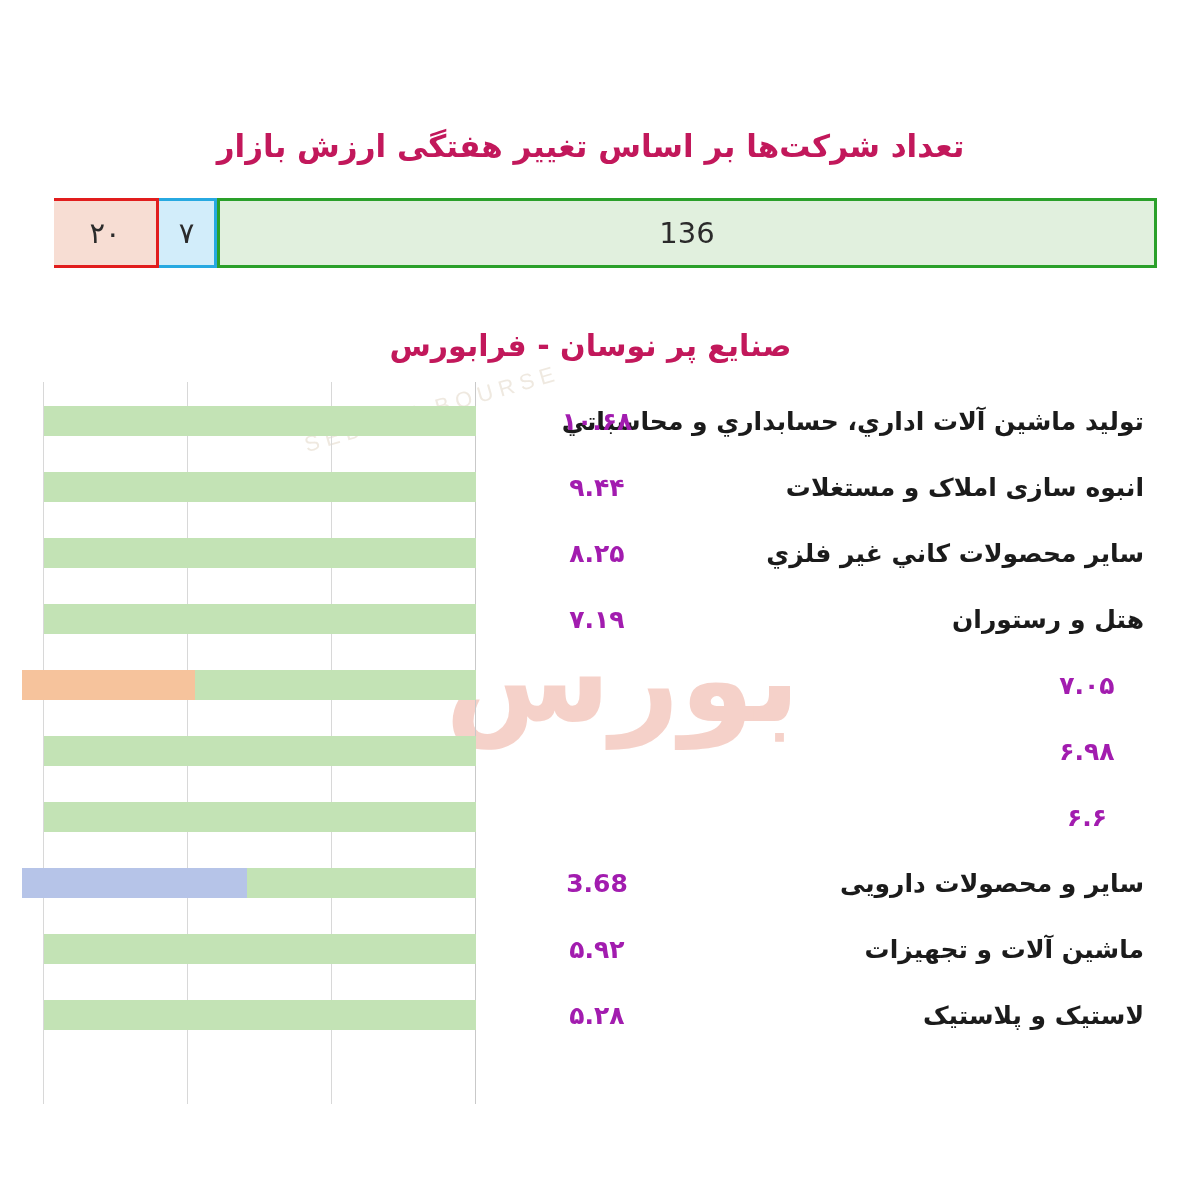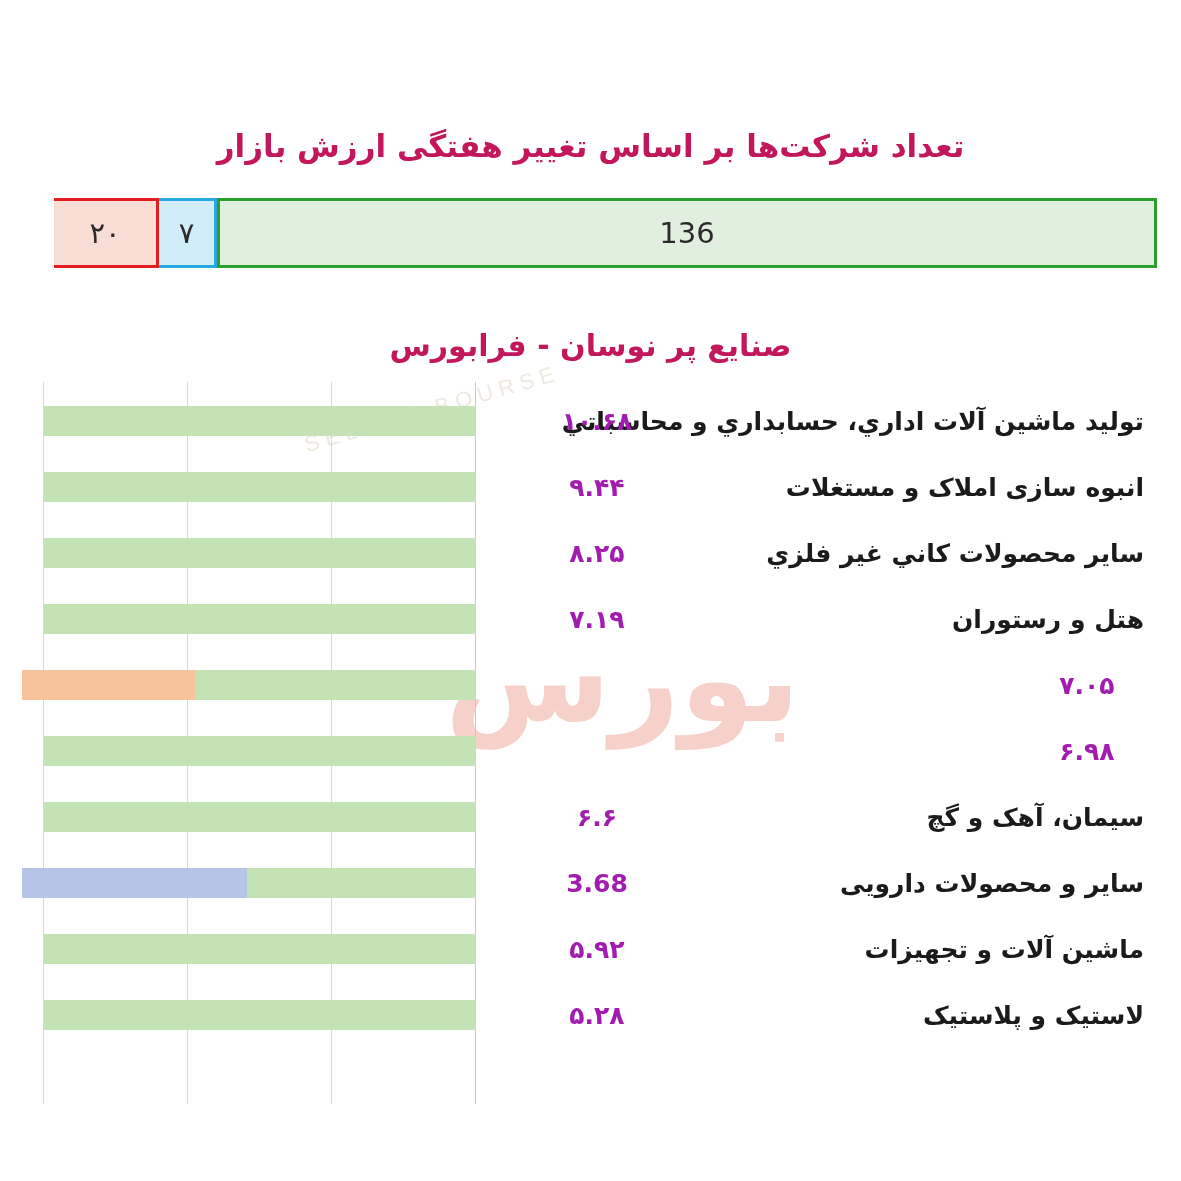--- a/index.html
+++ b/index.html
@@ -304,21 +304,20 @@
         <div class="lbl-name">هتل و رستوران</div>
         <div class="lbl-value">۷.۱۹</div>
       </div>
       <div class="label-row" style="top: 270px;">
         <div class="lbl-value">۷.۰۵</div>
       </div>
       <div class="label-row" style="top: 336px;">
         <div class="lbl-value">۶.۹۸</div>
       </div>
       <div class="label-row" style="top: 402px;">
-        <div class="lbl-name">سیمان، آهک و گچ</div>
         <div class="lbl-value">۶.۶</div>
       </div>
       <div class="label-row" style="top: 468px;">
         <div class="lbl-name">ساير و محصولات دارویی</div>
         <div class="lbl-value">3.68</div>
       </div>
       <div class="label-row" style="top: 534px;">
         <div class="lbl-name">ماشین آلات و تجهیزات</div>
         <div class="lbl-value">۵.۹۲</div>
       </div>

